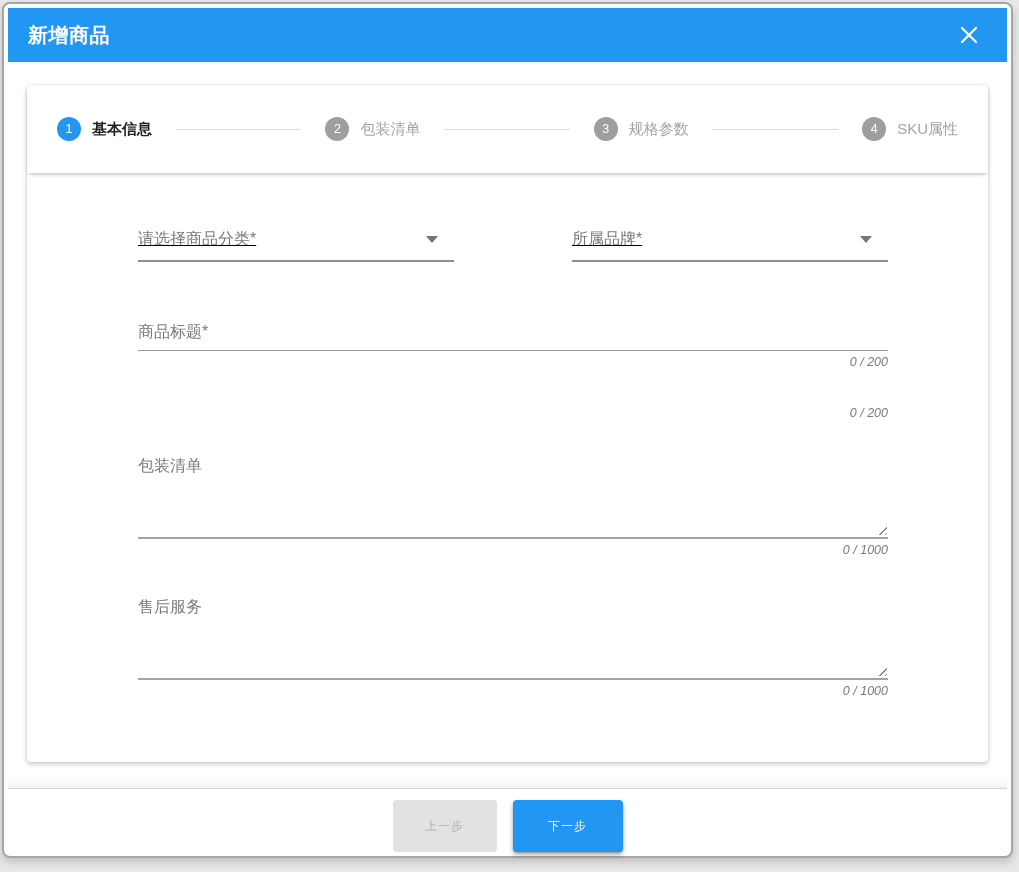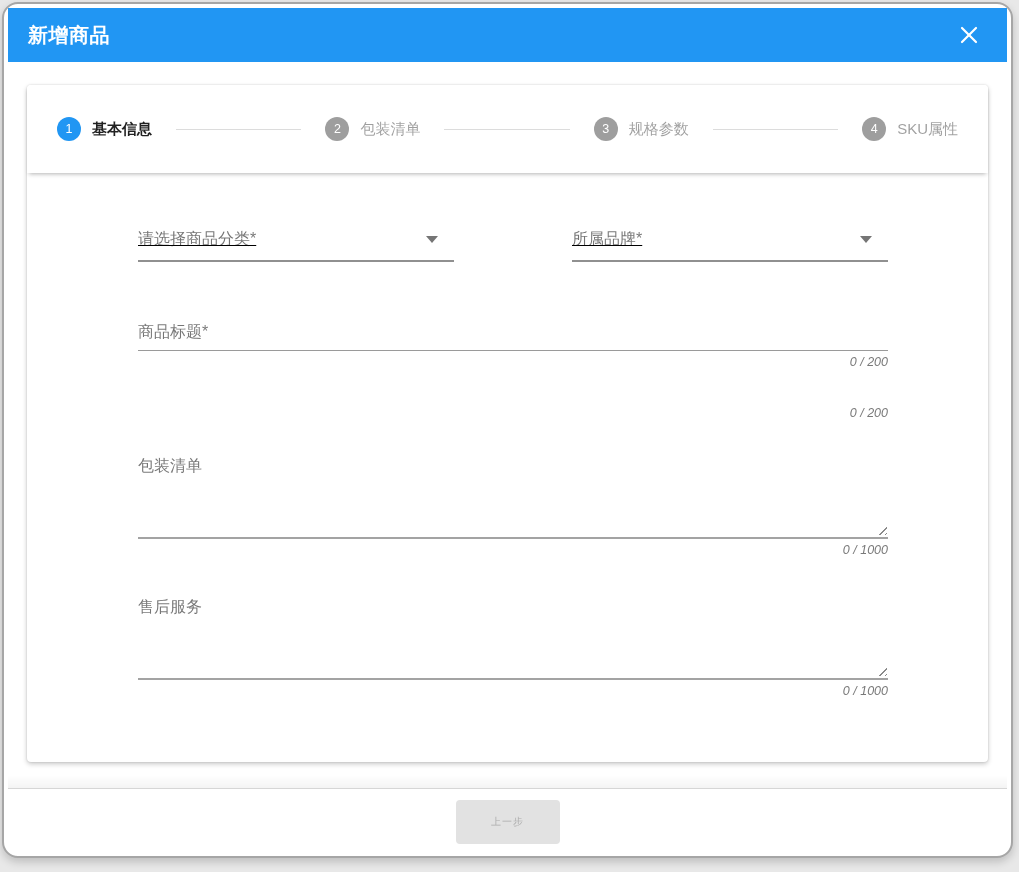--- a/index.html
+++ b/index.html
@@ -8,21 +8,21 @@
     font-family: "Liberation Sans", "DejaVu Sans", sans-serif;
     background: #e8e8e8;
     overflow: hidden;
   }
   .dialog {
     position: absolute;
     left: 2px; top: 2px;
     width: 1011px; height: 856px;
     background: #fff;
     border: 2px solid #a6a6a6;
-    border-radius: 16px;
+    border-radius: 8px;
     box-shadow: 0 4px 8px rgba(0,0,0,0.18);
     padding: 4px;
     display: flex;
     flex-direction: column;
   }
   
   .header {
     height: 54px;
     background: #2196f3;
     display: flex;
@@ -189,24 +189,24 @@
     flex: 0 0 auto;
     height: 63px;
     display: flex;
     justify-content: center;
     align-items: flex-start;
     padding-top: 11px;
     gap: 16px;
     background: #fff;
   }
   .btn {
-    height: 44px;
+    height: 52px;
     border: none;
     border-radius: 4px;
-    font-size: 10px;
+    font-size: 12px;
     font-family: inherit;
     letter-spacing: 1px;
   }
   .btn-prev {
     width: 104px;
     background: #e2e2e2;
     color: #adadad;
     cursor: default;
   }
   .btn-next {
@@ -296,15 +296,16 @@
         </div>
 
       </div>
     </div>
 
     <div class="scroll-fade"></div>
   </div>
 
   <div class="footer">
     <button class="btn btn-prev" disabled="">上一步</button>
+    <button class="btn btn-next">下一步</button>
   </div>
 
 </div>
 
 </body></html>

